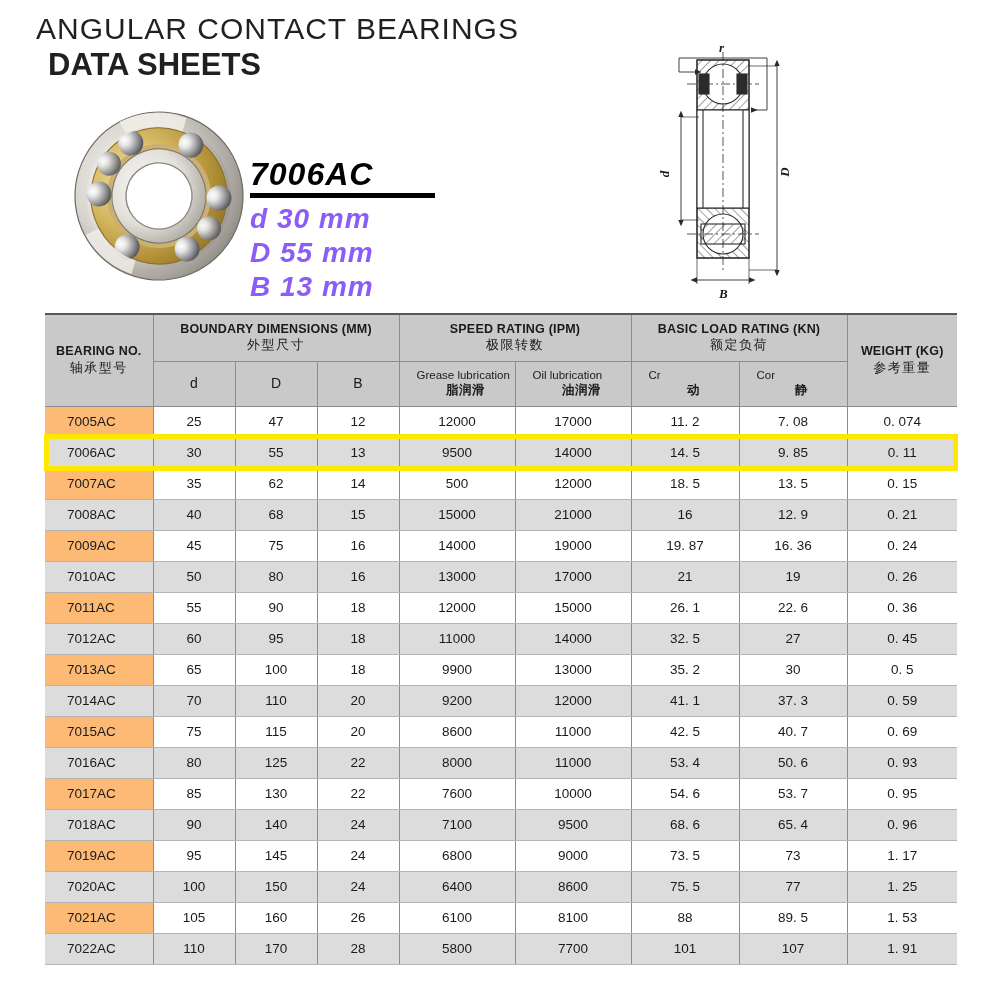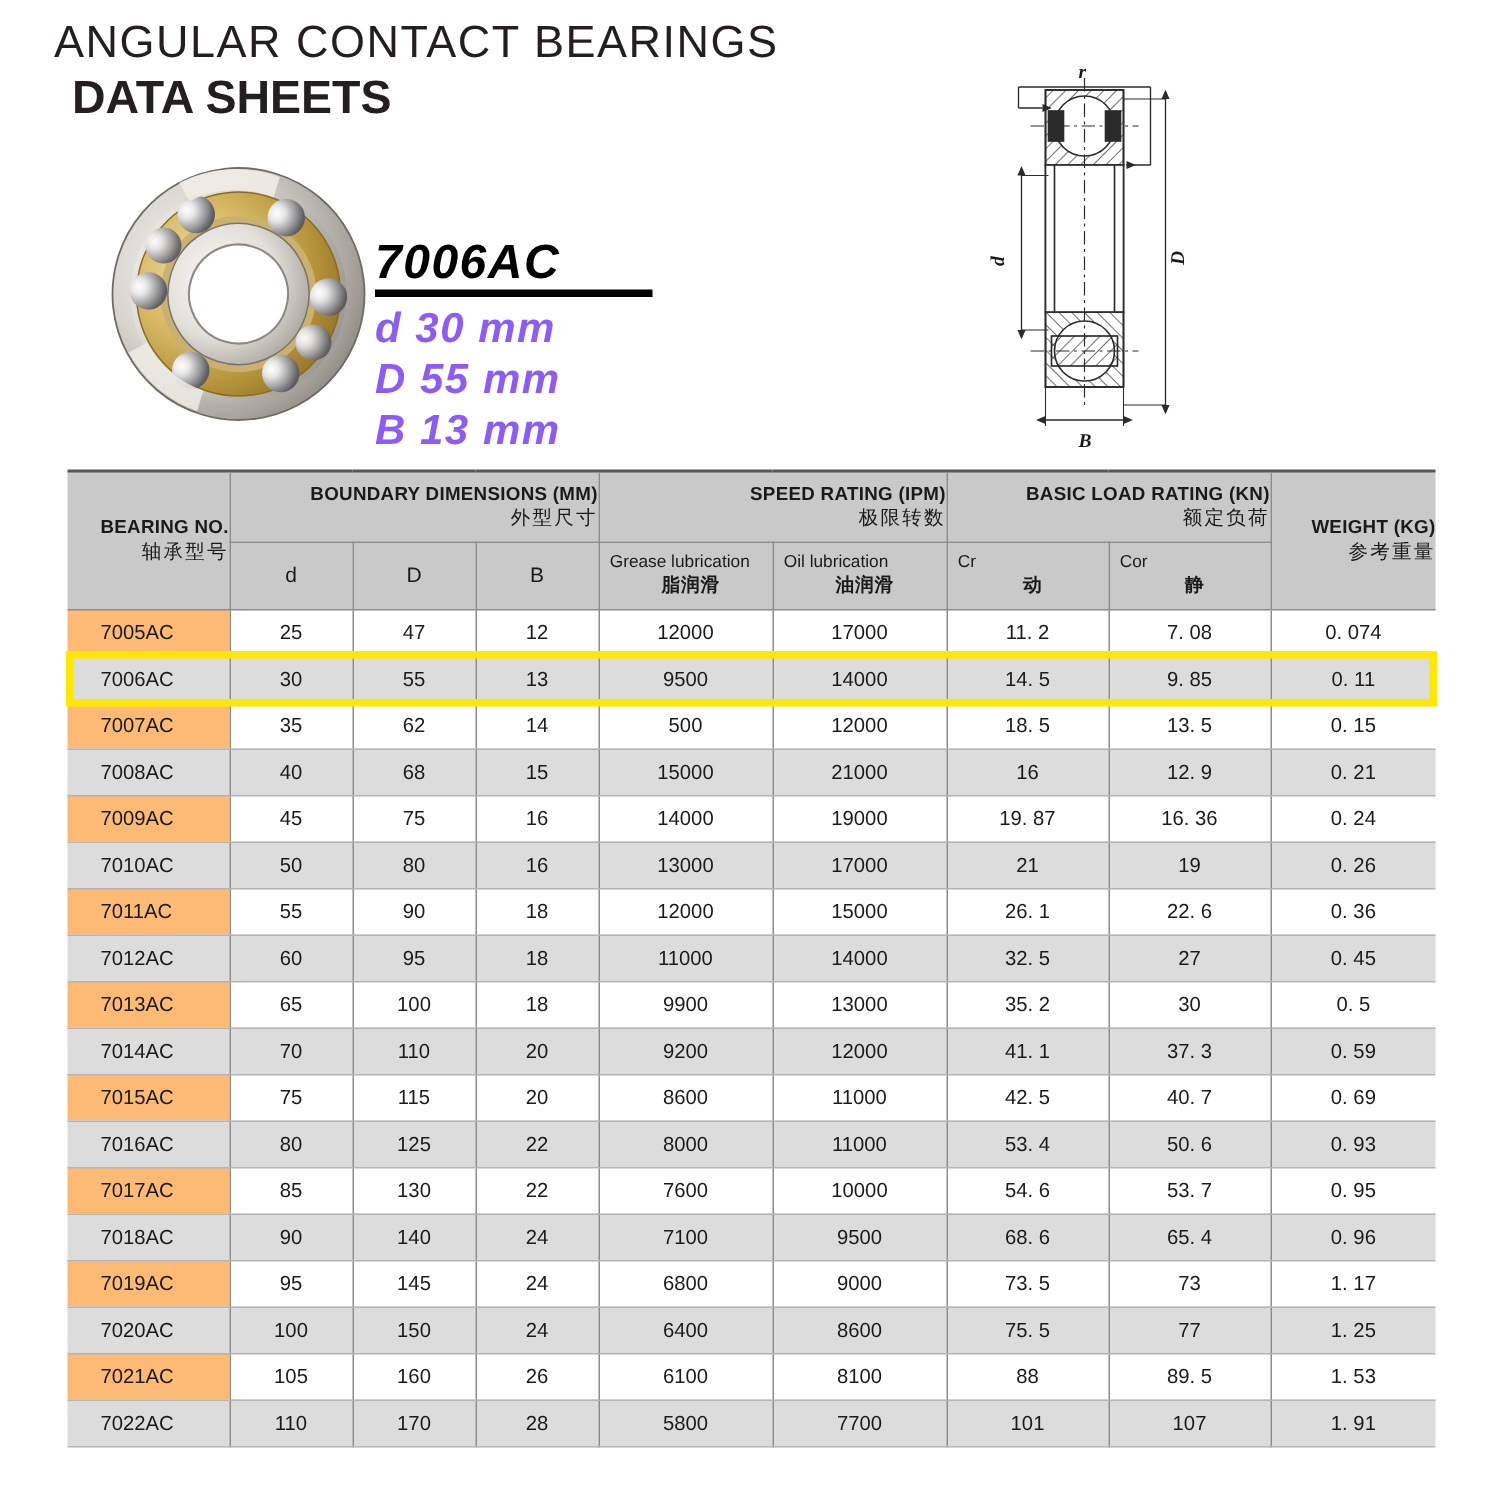--- a/index.html
+++ b/index.html
@@ -90,41 +90,41 @@
   col.c-cr    { width: 108px; }
   col.c-cor   { width: 108px; }
   col.c-w     { width: 110px; }
 
   
   th.hgroup {
     background: #c9c9c9;
     border-top: 2px solid #58585a;
     border-bottom: 1px solid #8c8c8e;
     border-right: 1px solid #8c8c8e;
-    text-align: right;
+    text-align: center;
     padding: 7px 0 6px 8px;
     height: 47px;
     font-weight: 700;
     line-height: 1.26;
   }
   th.hgroup .en { display:block; font-size: 12.5px; font-weight: 700; letter-spacing: .2px; white-space: nowrap;}
   th.hgroup .cn { display:block; font-size: 13px; font-weight: 400; letter-spacing: 1.5px; white-space: nowrap;}
   th.hgroup.no-right { border-right: none; margin-left: 28px; }
 
   th.hsub {
     background: #c9c9c9;
     border-bottom: 1px solid #8c8c8e;
     border-right: 1px solid #8c8c8e;
     height: 45px;
     font-weight: 400;
     line-height: 1.2;
   }
   th.hsub.centered { text-align: center; font-size: 14px; }
   th.hsub.lefted {
-    text-align: left; padding-left: 7px; vertical-align: middle;
+    text-align: left; padding-left: 17px; vertical-align: middle;
   }
   th.hsub .en { display:block; font-size: 11.5px; font-weight: 400; white-space: nowrap; }
   th.hsub .cn { display:block; font-size: 12.5px; font-weight: 700; letter-spacing: .5px; white-space: nowrap; text-align: center; }
 
   
   tbody tr { height: 31px; }
   tbody td {
     text-align: center;
     border-right: 1px solid #8c8c8e;
     border-bottom: 1px solid #b4b4b6;

